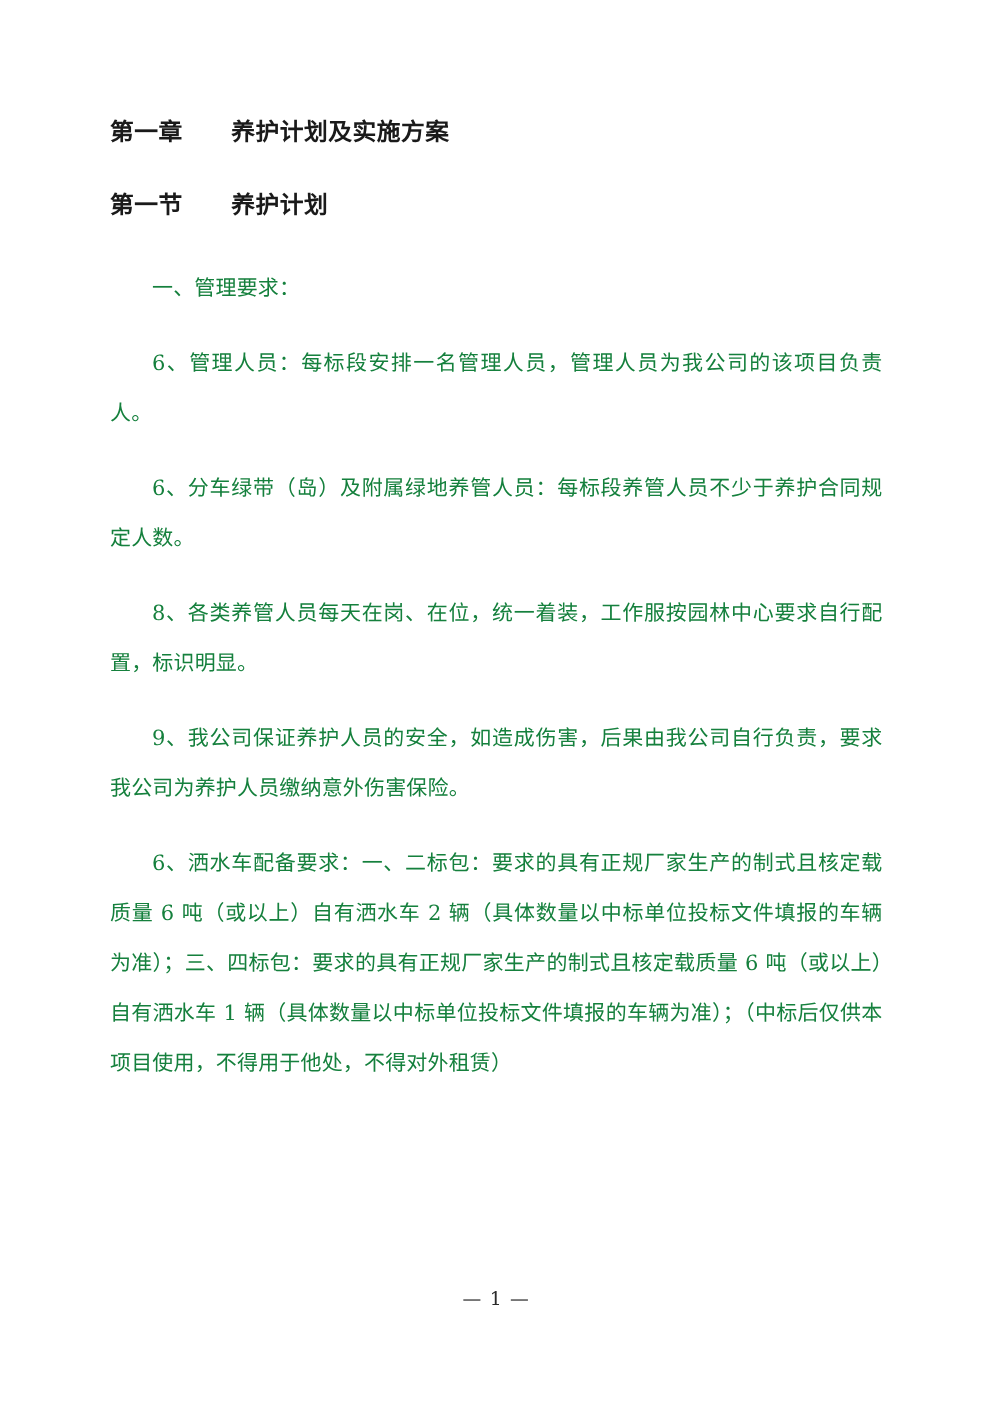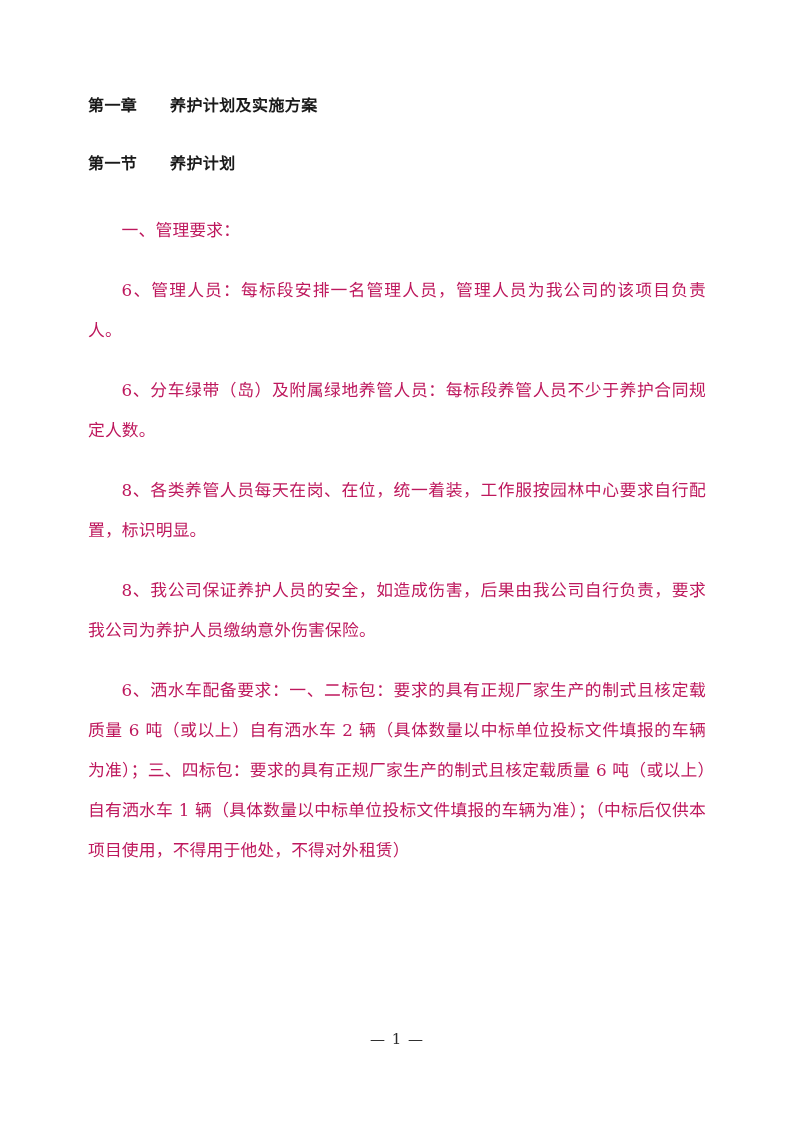--- a/index.html
+++ b/index.html
@@ -27,23 +27,23 @@
 
   .content {
     position: absolute;
     left: 88px;
     top: 92px;
     width: 618px;
   }
 
   
   .heading {
-    font-family: Liberation Mono, monospace;
+    font-family: Liberation Sans, sans-serif;
     font-weight: bold;
-    font-size: 16px;
+    font-size: 19px;
     line-height: 30px;
     color: #1a1a1a;
     margin: 0 0 28px 0;
     letter-spacing: 0.4px;
     white-space: pre;
   }
 
   .heading.chapter {
     margin-bottom: 28px;
   }
@@ -54,21 +54,21 @@
 
   
   .para {
     font-size: 16.8px;
     line-height: 40px;
     margin: 0 0 0 0;
     text-align: justify;
     text-justify: inter-ideograph;
     text-indent: 2em;
     letter-spacing: 0.15px;
-    color: #be185d;
+    color: #15803d;
     word-break: break-all;
   }
 
   .para + .para {
     margin-top: 20px;
   }
 
   
   .footer {
     position: absolute;
@@ -91,20 +91,20 @@
   <div class="content">
 
     <h1 class="heading chapter">第一章　　养护计划及实施方案</h1>
 
     <h2 class="heading section">第一节　　养护计划</h2>
 
     <p class="para">一、管理要求：</p>
     <p class="para">6、管理人员：每标段安排一名管理人员，管理人员为我公司的该项目负责人。</p>
     <p class="para">6、分车绿带（岛）及附属绿地养管人员：每标段养管人员不少于养护合同规定人数。</p>
     <p class="para">8、各类养管人员每天在岗、在位，统一着装，工作服按园林中心要求自行配置，标识明显。</p>
-    <p class="para">8、我公司保证养护人员的安全，如造成伤害，后果由我公司自行负责，要求我公司为养护人员缴纳意外伤害保险。</p>
+    <p class="para">9、我公司保证养护人员的安全，如造成伤害，后果由我公司自行负责，要求我公司为养护人员缴纳意外伤害保险。</p>
     <p class="para">6、洒水车配备要求：一、二标包：要求的具有正规厂家生产的制式且核定载质量 6 吨（或以上）自有洒水车 2 辆（具体数量以中标单位投标文件填报的车辆为准）；三、四标包：要求的具有正规厂家生产的制式且核定载质量 6 吨（或以上）自有洒水车 1 辆（具体数量以中标单位投标文件填报的车辆为准）；（中标后仅供本项目使用，不得用于他处，不得对外租赁）</p>
 
   </div>
 
   <div class="footer">— 1 —</div>
 
 </div>
 
 </body></html>

